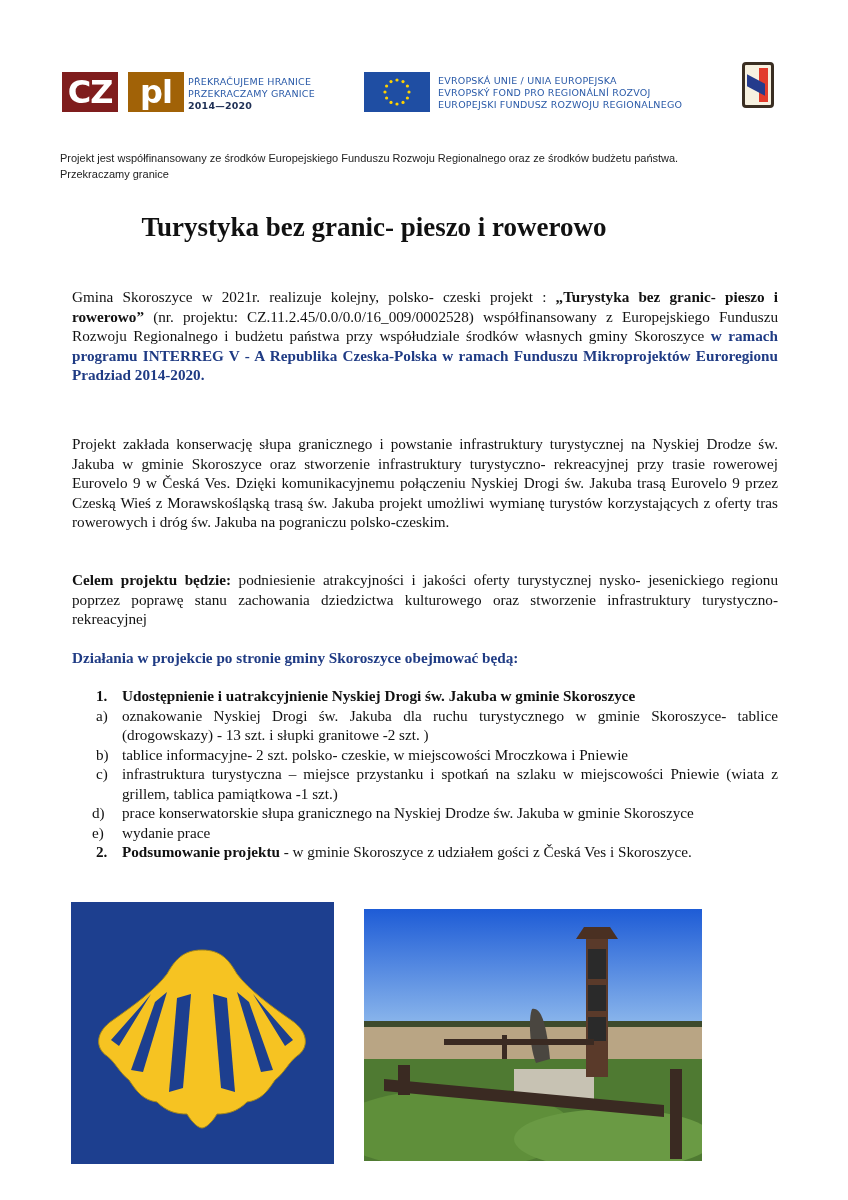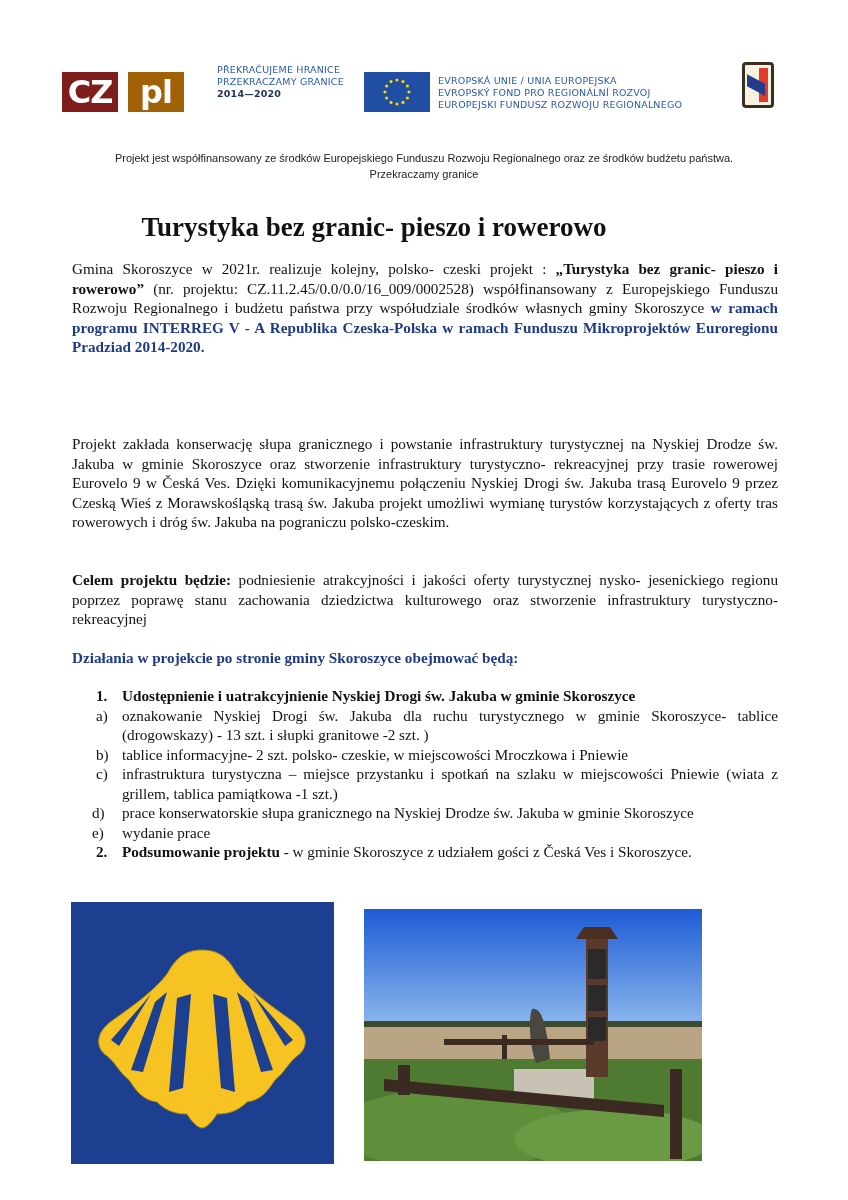--- a/index.html
+++ b/index.html
@@ -2,29 +2,29 @@
 <html><head>
 <meta charset="utf-8">
 <style>
   html, body { margin:0; padding:0; background:#ffffff; }
   body { width:848px; height:1200px; position:relative; overflow:hidden; font-family:"Liberation Serif", serif; color:#111; }
   
   .czpl-box { position:absolute; top:72px; width:56px; height:40px; display:flex; align-items:center; justify-content:center; font-family:"DejaVu Sans", sans-serif; font-weight:bold; font-size:32px; color:#fff; letter-spacing:-1px; }
   .czpl-cz { left:62px; background:#7f1d1d; }
   .czpl-pl { left:128px; background:#a16207; }
   .logo-text { position:absolute; font-family:"DejaVu Sans", sans-serif; font-size:9.5px; line-height:12px; letter-spacing:0.2px; }
-  .czpl-text { left:188px; top:64px; color:#2a5aa8;margin-left:29px; }
+  .czpl-text { left:188px; top:76px; color:#2a5aa8; }
   .czpl-text .yr { color:#1e2f55; font-weight:bold; }
   .eu-flag { position:absolute; left:364px; top:72px; width:66px; height:40px; background:#1f4ea3; }
   .eu-text { left:438px; top:75px; color:#2a5aa8; }
   .crest { position:absolute; left:742px; top:62px; width:32px; height:46px; border:3px solid #3a2e22; border-radius:4px; background:#f7f1e0; overflow:hidden; box-sizing:border-box; }
   .crest .red { position:absolute; right:3px; top:3px; width:9px; height:34px; background:#e23b2b; }
   .crest .blue { position:absolute; left:2px; top:14px; width:18px; height:12px; background:#243b8c; transform:skewY(28deg); }
   
-  .notice { position:absolute; left:60px; width:728px; top:150px; text-align:center; font-family:"Liberation Sans", sans-serif; font-size:11px; line-height:16px; color:#222; }
+  .notice { position:absolute; left:60px; width:728px; top:150px; font-family:"Liberation Sans", sans-serif; font-size:11px; line-height:16px; color:#222; }
   
   .title { position:absolute; left:0; width:748px; top:212px; text-align:center; font-weight:bold; font-size:27px; color:#111; }
   
   .para { position:absolute; left:72px; width:706px; font-size:15.2px; line-height:19.5px; text-align:justify; }
   .b { font-weight:bold; }
   .blue { color:#1f3b84; font-weight:bold; }
   .list { position:absolute; left:72px; width:706px; font-size:15.2px; line-height:19.5px; }
   .li { display:flex; }
   .li .num { width:28px; flex:none; padding-left:24px; font-weight:bold; }
   .li .let { width:28px; flex:none; }
@@ -77,21 +77,21 @@
   <div class="blue"></div>
 </div>
 
 <div class="notice">
   <div>Projekt jest współfinansowany ze środków Europejskiego Funduszu Rozwoju Regionalnego oraz ze środków budżetu państwa.</div>
   <div>Przekraczamy granice</div>
 </div>
 
 <div class="title">Turystyka bez granic- pieszo i rowerowo</div>
 
-<div class="para" style="top:259px;">
+<div class="para" style="top:287px;">
   <span>Gmina Skoroszyce w 2021r. realizuje kolejny, polsko- czeski projekt : </span><span class="b">„Turystyka bez granic- pieszo i rowerowo”</span><span> (nr. projektu: CZ.11.2.45/0.0/0.0/16_009/0002528) współfinansowany  z Europejskiego Funduszu Rozwoju Regionalnego i budżetu państwa przy współudziale  środków własnych gminy Skoroszyce  </span><span class="blue">w ramach programu INTERREG V - A Republika Czeska-Polska w ramach Funduszu Mikroprojektów Euroregionu Pradziad 2014-2020.</span>
 </div>
 
 <div class="para" style="top:434px;">Projekt zakłada konserwację słupa granicznego i powstanie infrastruktury turystycznej na Nyskiej Drodze św. Jakuba w gminie Skoroszyce oraz  stworzenie infrastruktury turystyczno- rekreacyjnej przy trasie rowerowej  Eurovelo 9 w Česká Ves. Dzięki komunikacyjnemu połączeniu Nyskiej Drogi św. Jakuba  trasą Eurovelo 9 przez Czeską Wieś z Morawskośląską trasą św. Jakuba projekt umożliwi wymianę turystów korzystających z oferty tras rowerowych i dróg św. Jakuba  na pograniczu polsko-czeskim.</div>
 
 <div class="para" style="top:570px;">
   <span class="b">Celem projektu będzie:</span><span> podniesienie  atrakcyjności i jakości oferty turystycznej nysko- jesenickiego regionu poprzez poprawę stanu zachowania  dziedzictwa kulturowego oraz stworzenie infrastruktury turystyczno- rekreacyjnej</span>
 </div>
 
 <div class="para" style="top:648px; text-align:left;">

